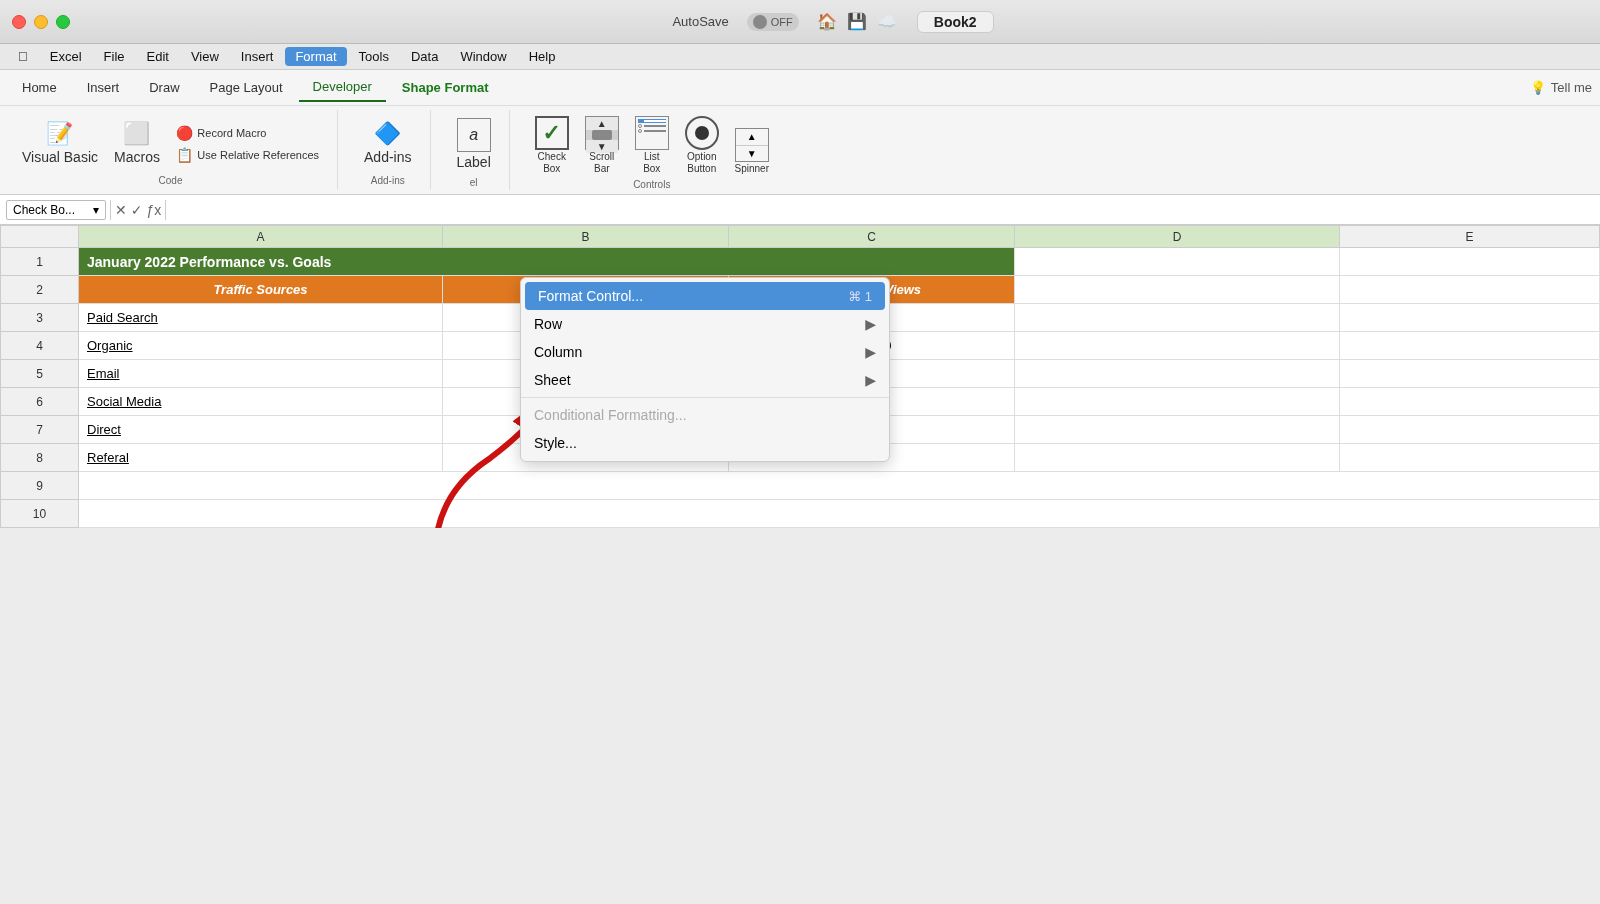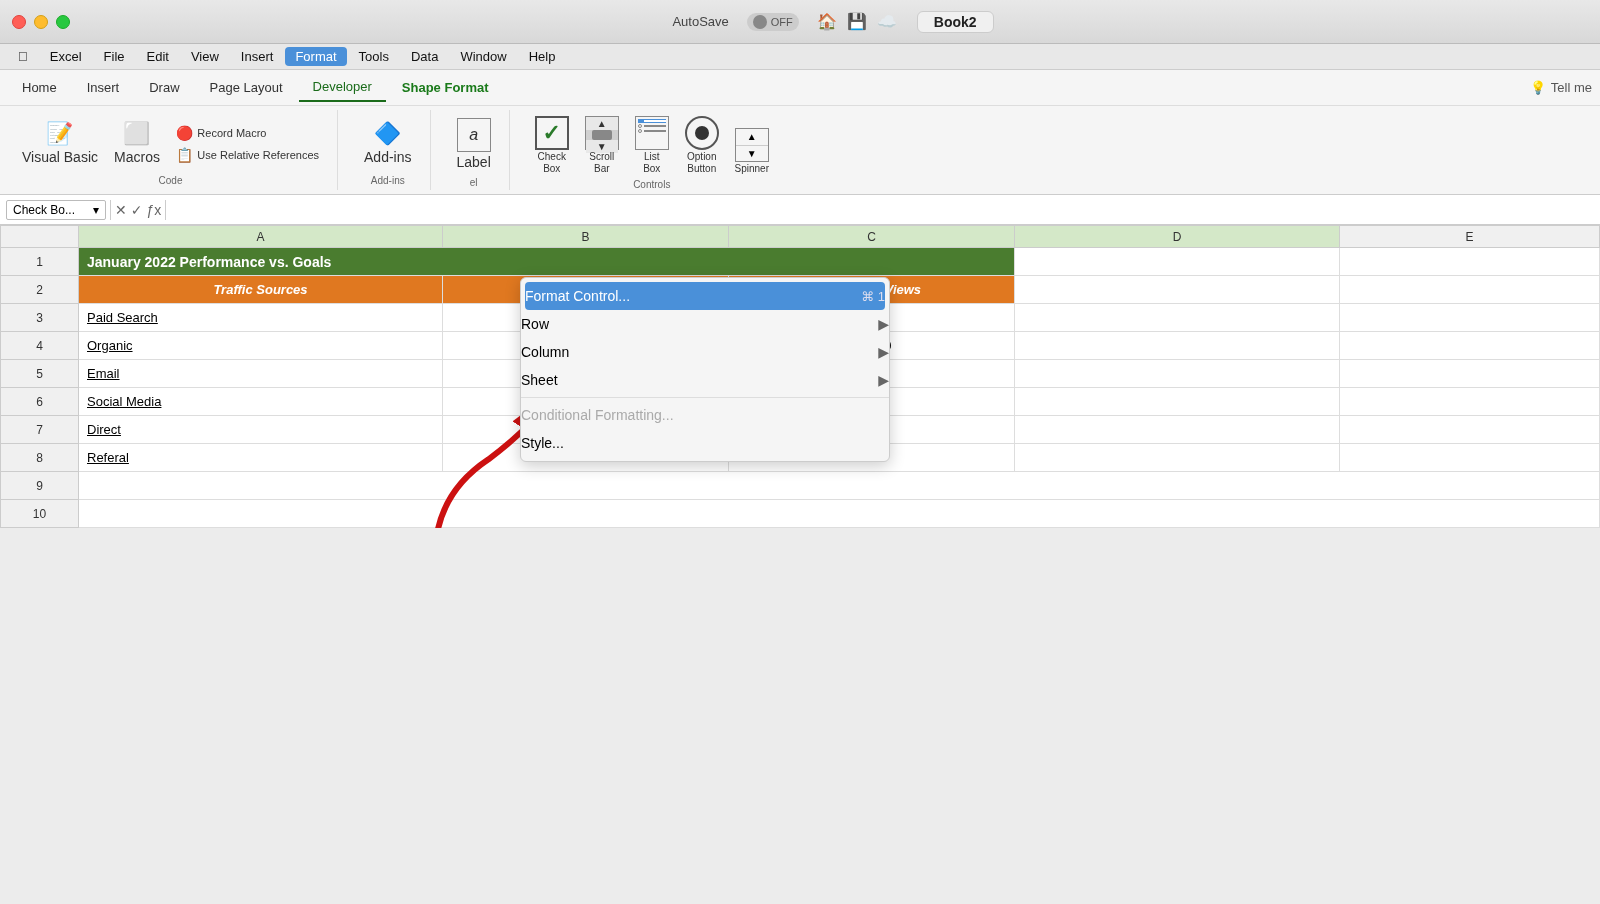--- a/index.html
+++ b/index.html
@@ -181,21 +181,21 @@
       border-radius: 6px;
       box-shadow: 0 4px 16px rgba(0,0,0,0.2);
       width: 370px;
       padding: 4px 0;
       z-index: 100;
     }
     .menu-option {
       display: flex;
       align-items: center;
       justify-content: space-between;
-      padding: 6px 0;
+      padding: 6px 13px;
       font-size: 14px;
       cursor: pointer;
     }
     .menu-option.highlighted { background: #4a90d9; color: white; border-radius: 4px; margin: 0 4px; }
     .menu-option.disabled { color: #aaa; }
     .menu-option .shortcut { color: #666; font-size: 13px; }
     .menu-option.highlighted .shortcut { color: #dde; }
     .menu-option .arrow { color: #666; }
     .menu-divider { height: 1px; background: #ddd; margin: 3px 0; }
 

